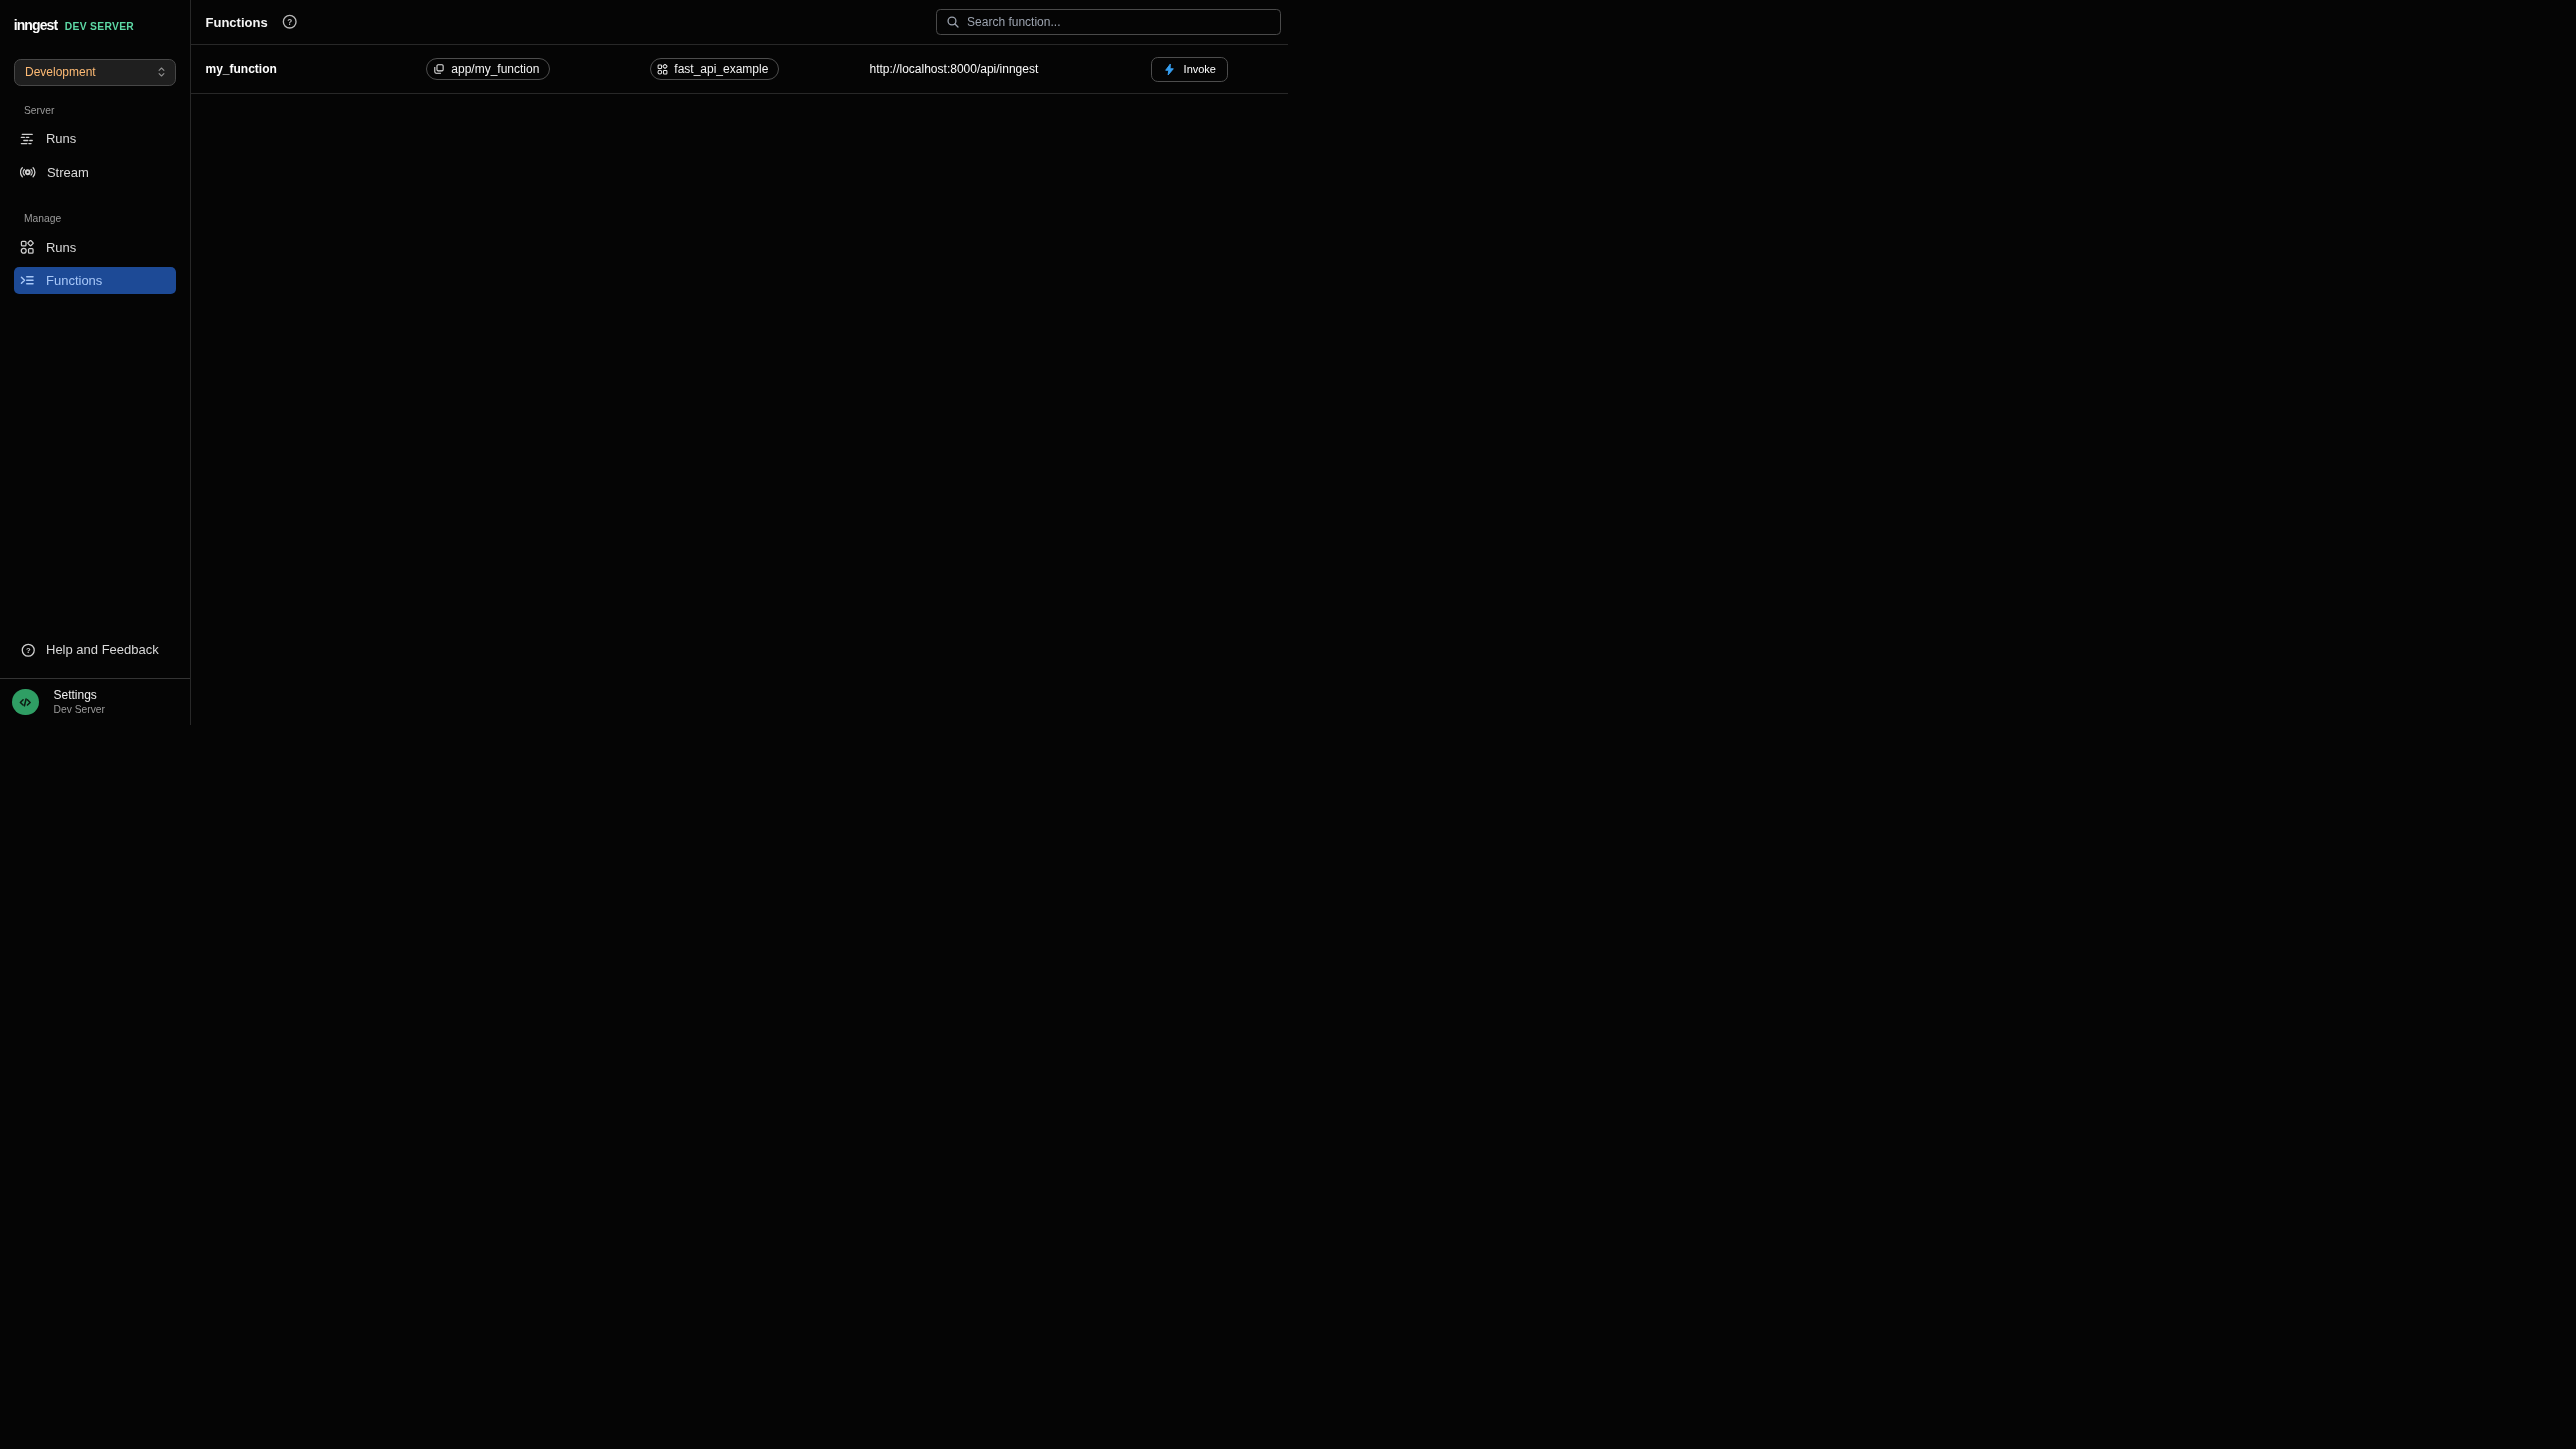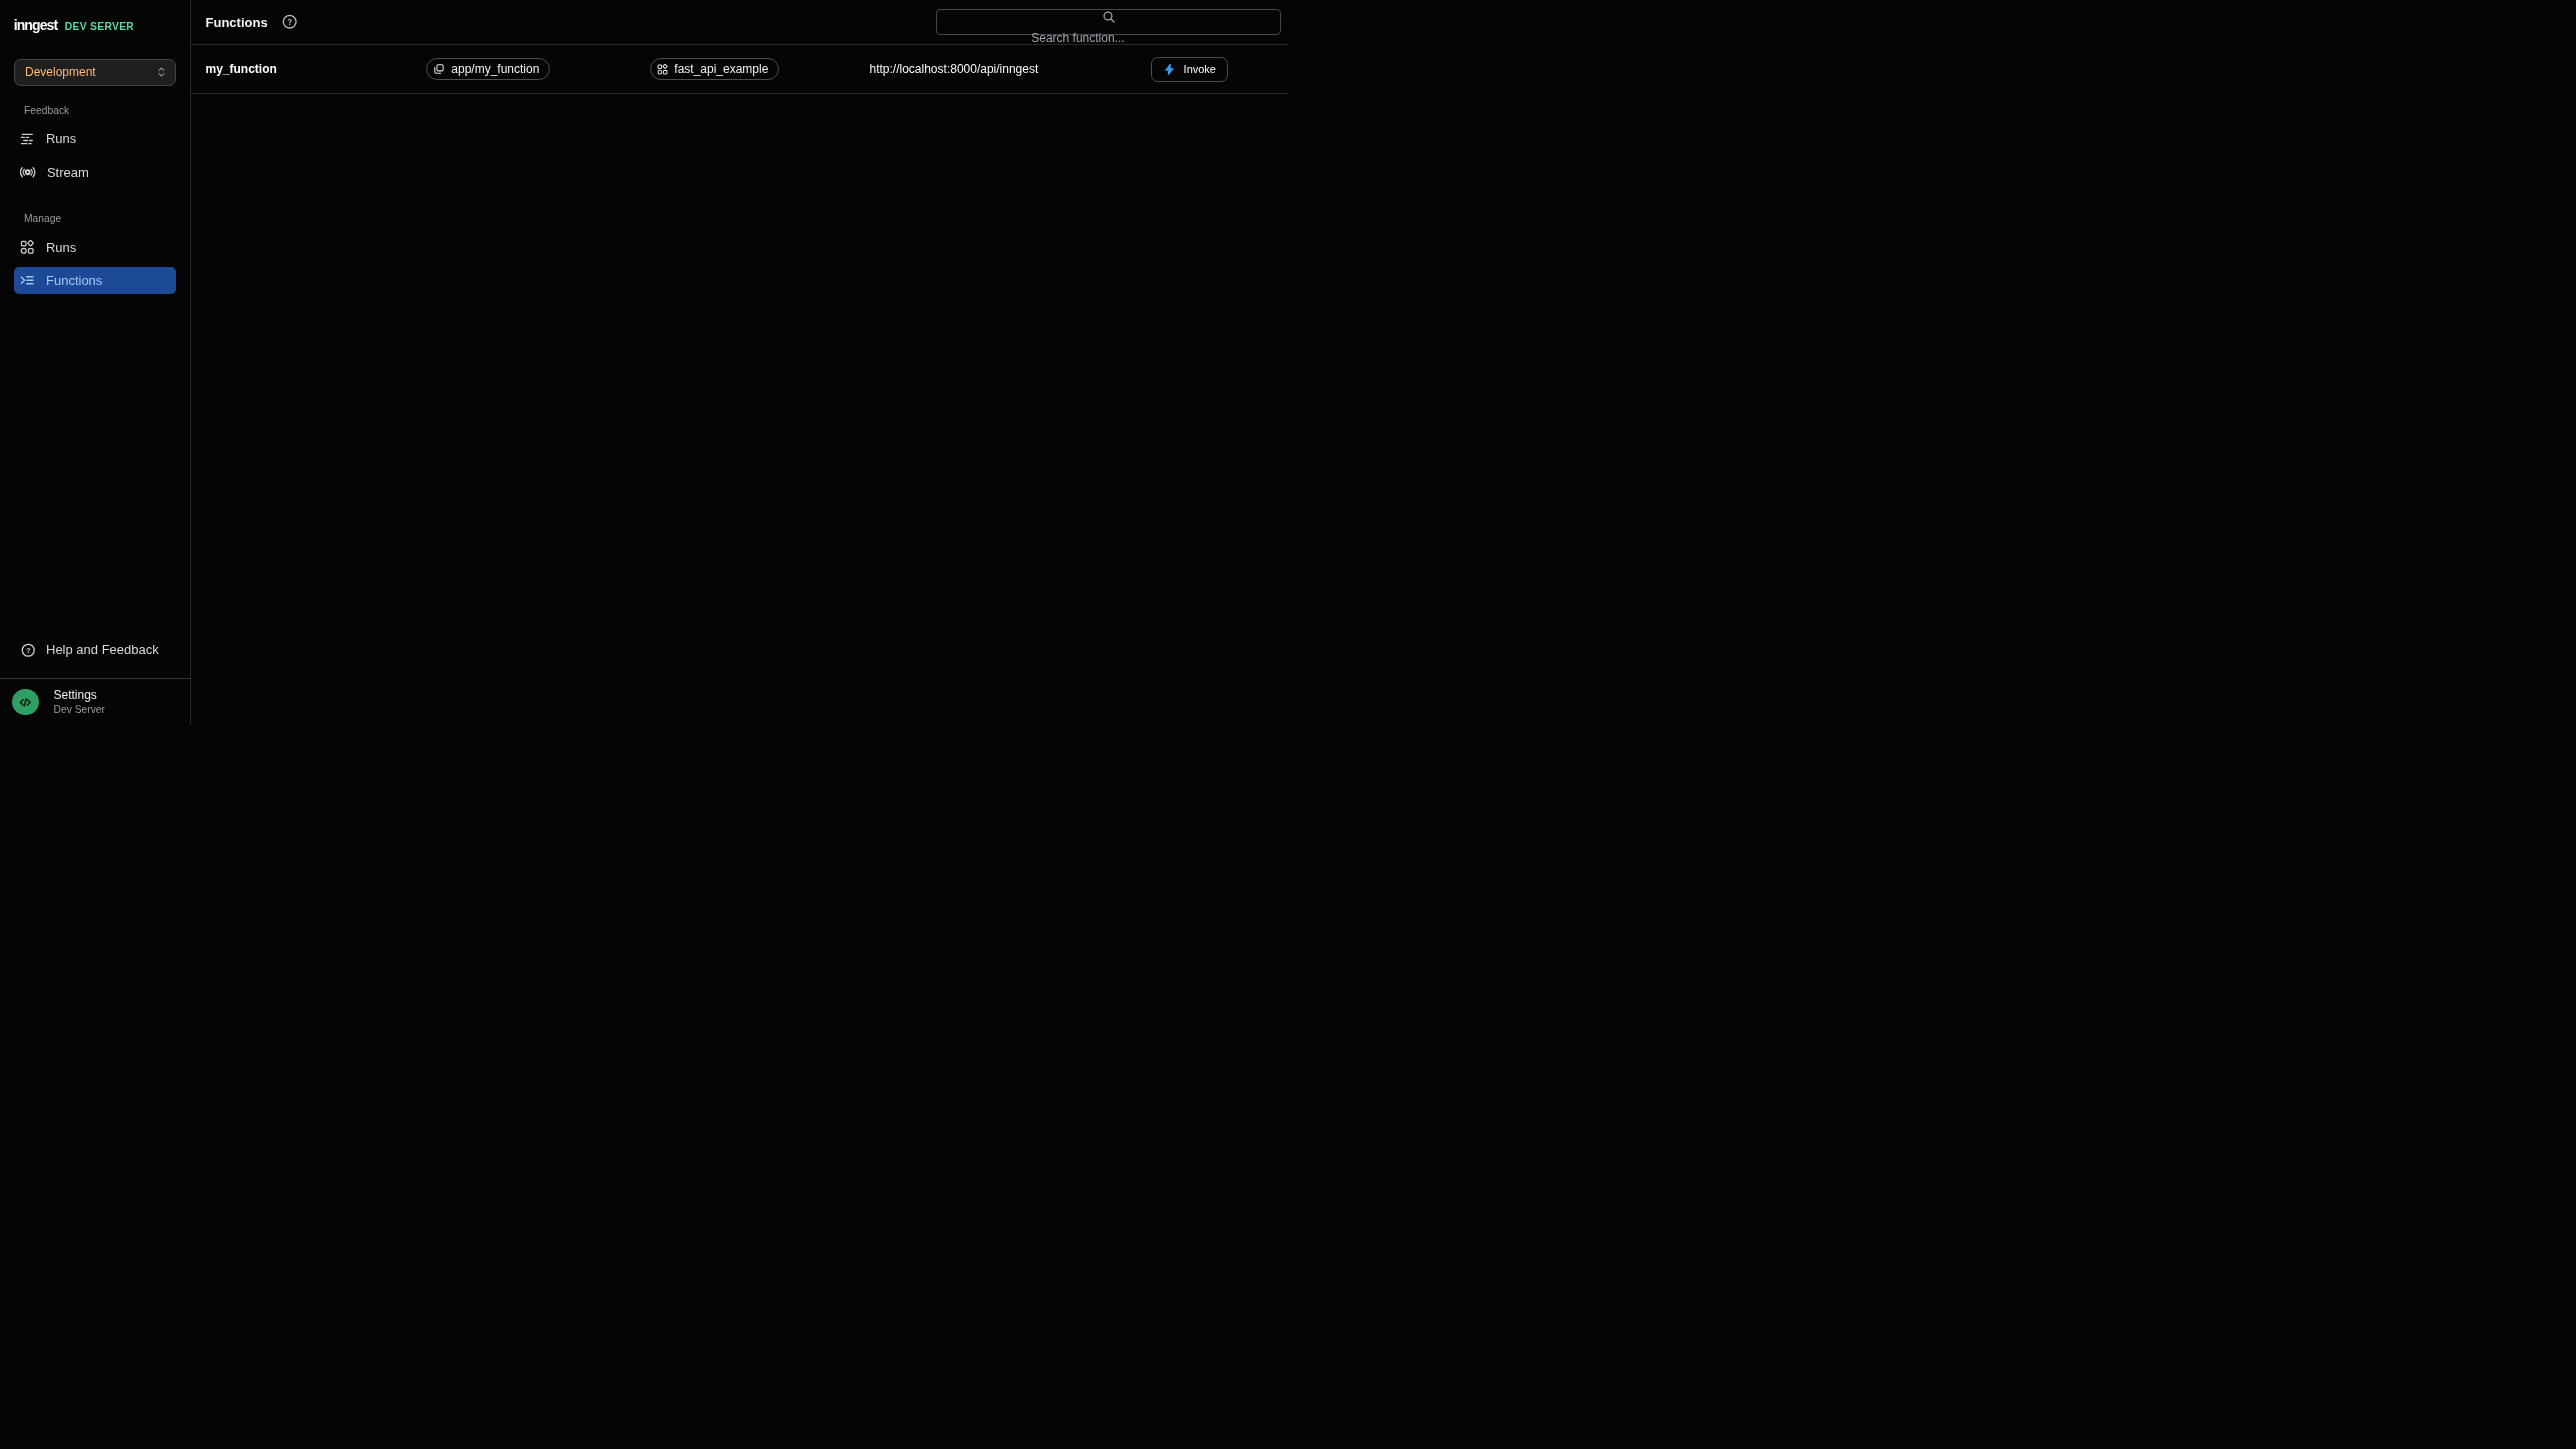--- a/index.html
+++ b/index.html
@@ -72,21 +72,21 @@
   .main{flex:1;display:flex;flex-direction:column;min-width:0;}
   .main-header{
     height:45px;flex:none;border-bottom:0.9px solid var(--border-subtle);
     display:flex;align-items:center;padding-left:14.5px;
   }
   .page-title{font-size:13px;font-weight:bold;color:var(--text-primary);}
   .title-help{margin-left:14.5px;color:#b8b8b8;cursor:pointer;}
   .search-box{
     margin-left:auto;margin-right:6.8px;width:345px;height:26.5px;
     border:0.9px solid #4a4a4a;border-radius:4.3px;
-    display:flex;align-items:center;gap:7.7px;padding:0 8.5px;color:#9ca3af;flex-direction:column;
+    display:flex;align-items:center;gap:7.7px;padding:0 8.5px;color:#9ca3af;
   }
   .search-box input{
     flex:1;background:transparent;border:none;outline:none;
     color:#e8e8e8;font-size:12px;font-family:inherit;
   }
   .search-box input::placeholder{color:#9ca3af;}
   .grid4{display:grid;grid-template-columns:208px 212px 208px 1fr;align-items:center;padding-left:14.5px;}
   .table-header{
     height:38px;flex:none;border-bottom:0.9px solid var(--border-strong);
     color:#b3b3b3;font-size:12px;font-weight:bold;
@@ -120,21 +120,21 @@
   <div class="env-select">
     <span>Development</span>
     <span>
       <svg width="11" height="12" viewBox="0 0 16 16" fill="none" stroke="#8f8f8f" stroke-width="1.6" stroke-linecap="round" stroke-linejoin="round">
         <path d="M4.5 5.6 L8 2.2 L11.5 5.6"></path>
           <path d="M4.5 10.4 L8 13.8 L11.5 10.4"></path>
       </svg>
     </span>
   </div>
 
-  <div class="section-label">Feedback</div>
+  <div class="section-label">Server</div>
 
   <div class="nav-item">
     <span class="nav-icon">
       <svg width="14.5" height="14.5" viewBox="0 0 16 16" fill="none" stroke="currentColor" stroke-width="1.5" stroke-linecap="round">
         <line x1="2.5" y1="2.6" x2="13.5" y2="2.6"></line>
         <line x1="1.5" y1="6" x2="4.8" y2="6"></line>
           <line x1="7" y1="6" x2="9.6" y2="6"></line>
         <line x1="4.2" y1="9.4" x2="8.6" y2="9.4"></line>
           <line x1="10.8" y1="9.4" x2="13.5" y2="9.4"></line>
         <line x1="1.5" y1="12.8" x2="7.6" y2="12.8"></line>

